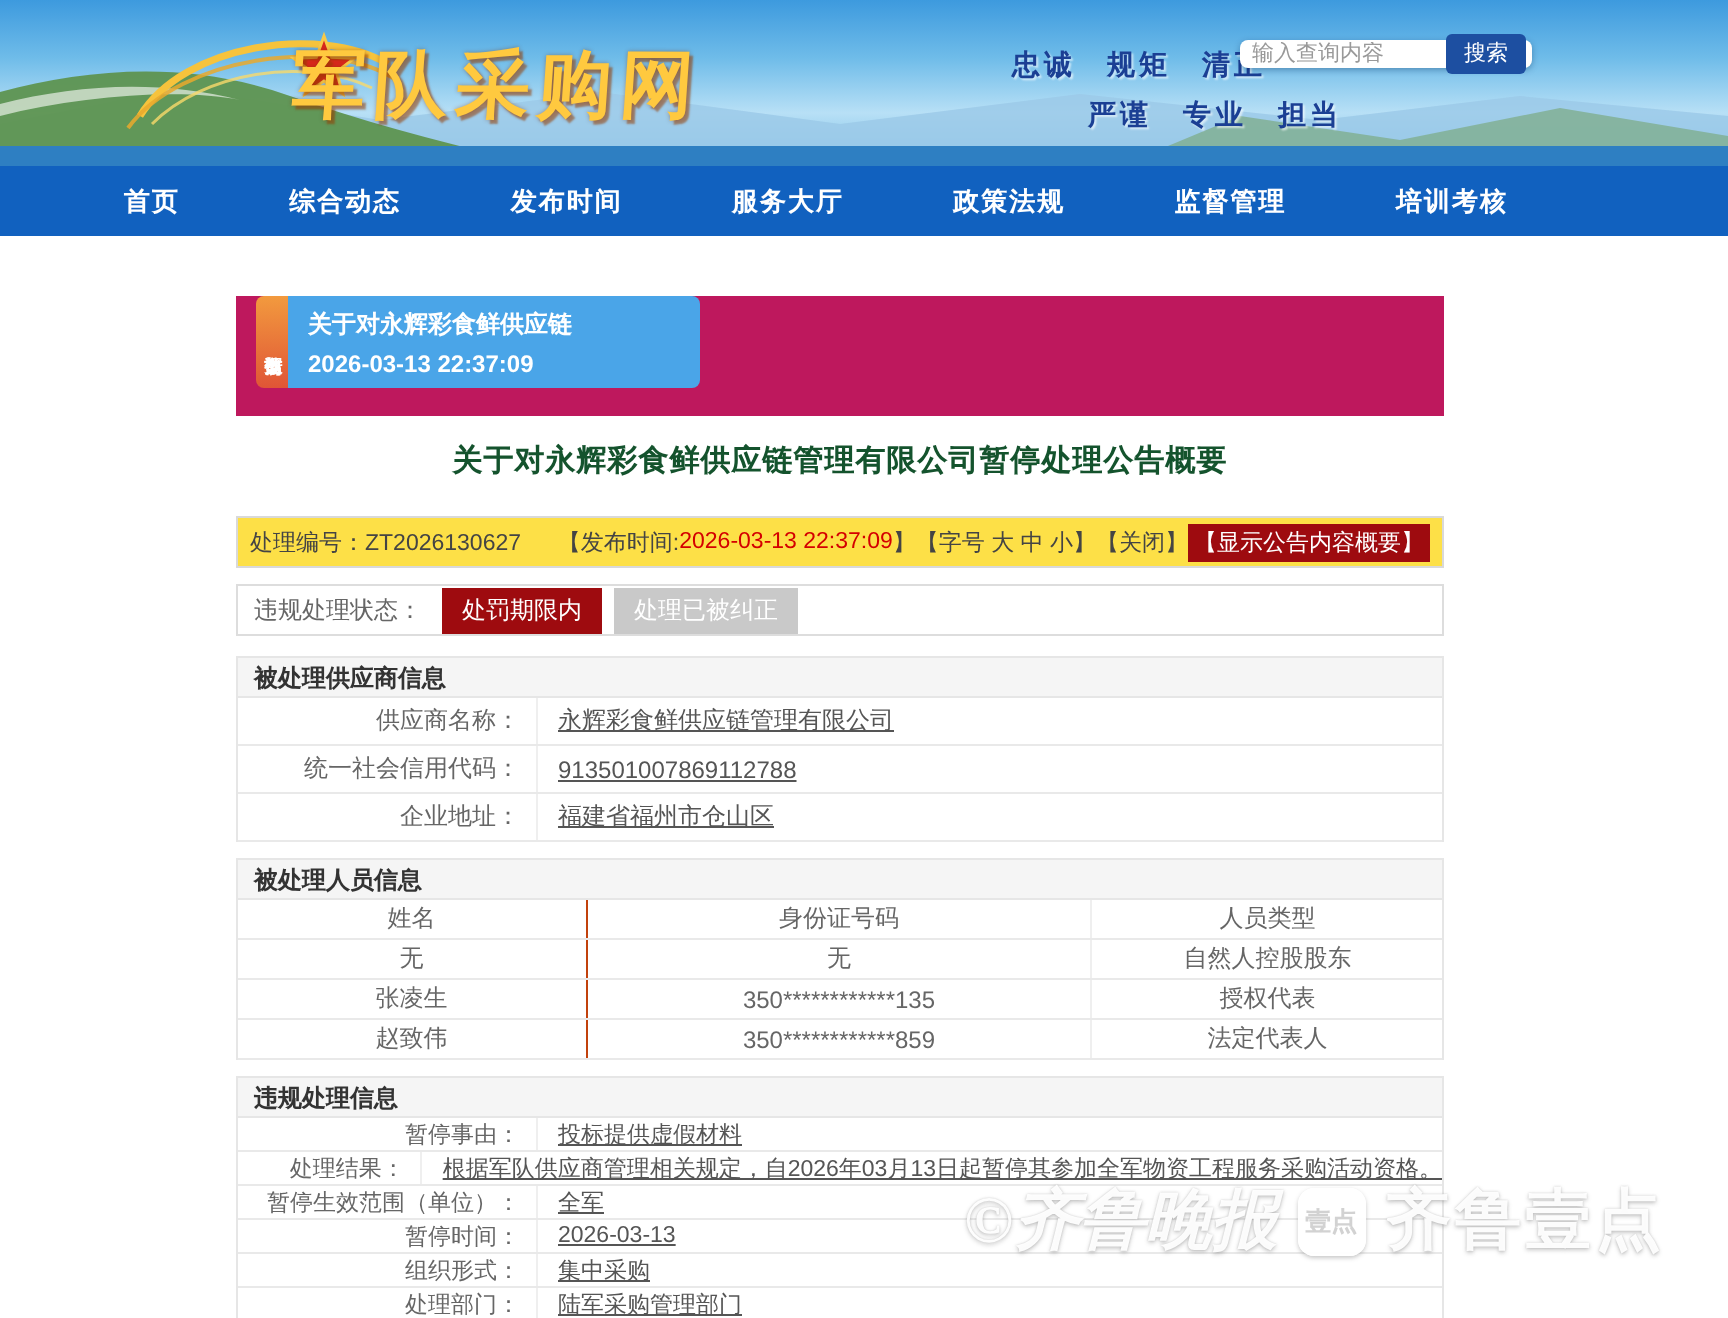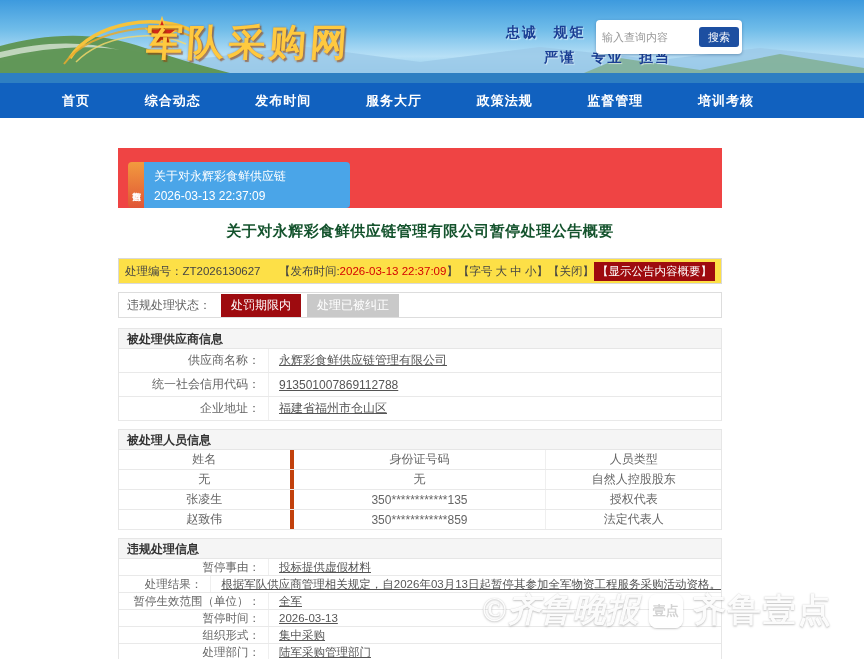--- a/index.html
+++ b/index.html
@@ -11,37 +11,37 @@
     background:linear-gradient(180deg,#3d9ade 0%,#6fbce9 35%,#b8e0f6 68%,#8ec9ea 88%,#4f95cf 100%); }
   .banner svg.scenery { position:absolute; bottom:0; left:0; width:864px; height:83px; }
   .logo-wrap { position:absolute; left:62px; top:6px; width:140px; height:70px; }
   .site-title { position:absolute; left:146px; top:18px; font-family:"Liberation Serif","DejaVu Serif",serif;
     font-size:37px; font-weight:bold; color:#ffc93f; letter-spacing:4px; transform:skewX(-4deg);
     text-shadow:2px 2px 1px rgba(150,60,0,.55), 0 0 2px rgba(120,40,0,.4); white-space:nowrap; }
   .values { position:absolute; left:506px; top:24px; color:#1b3f94; font-weight:bold;
     font-family:"Liberation Serif","DejaVu Serif",serif; font-size:14px; text-shadow:1px 1px 1px rgba(255,255,255,.6); }
   .values .row1 { letter-spacing:2px; word-spacing:10px; }
   .values .row2 { letter-spacing:2px; word-spacing:10px; margin-top:7px; margin-left:38px; }
-  .search-box { position:absolute; left:596px; top:20px; width:146px; height:34px; background:#ffffff;
+  .search-box { position:absolute; left:620px; top:20px; width:146px; height:14px; background:#ffffff;
     border-radius:4px; box-shadow:0 1px 3px rgba(0,40,90,.35); display:flex; align-items:center; }
   .search-box input { flex:1; min-width:0; border:none; outline:none; background:transparent;
     font-size:11px; color:#333; padding:0 6px; font-family:inherit; }
   .search-box input::placeholder { color:#999; }
   .search-btn { flex:0 0 auto; height:20px; margin-right:3px; padding:0 9px; background:#1d4fa1; color:#fff;
     border:none; border-radius:3px; font-size:11px; cursor:pointer; font-family:inherit; line-height:20px; }
 
   
   .nav { position:absolute; top:83px; left:0; width:864px; height:35px; background:#1161bf;
     display:flex; align-items:center; justify-content:space-between; padding:0 110px 0 62px; }
   .nav-item { color:#ffffff; font-size:13px; font-weight:bold; letter-spacing:1px; cursor:pointer; white-space:nowrap; }
 
   
   .content { position:absolute; left:118px; top:148px; width:604px; }
 
-  .band { height:60px; background:#ef4444; display:flex; align-items:flex-end; padding-left:10px; }
+  .band { height:60px; background:#be185d; display:flex; align-items:flex-start; padding-left:10px;font-weight:bold; }
   .news-card { display:flex; height:46px; cursor:pointer; }
   .news-tab { width:16px; background:linear-gradient(180deg,#f29a3e,#e05536); border-radius:4px 0 0 4px;
     color:#fff; font-size:9px; line-height:1.05; writing-mode:vertical-rl; text-orientation:upright;
     display:flex; align-items:center; justify-content:center; }
   .news-body { width:206px; background:#4aa5e8; border-radius:0 4px 4px 0; color:#fff;
     padding:5px 10px; display:flex; flex-direction:column; justify-content:center; }
   .news-title { font-size:12px; white-space:nowrap; overflow:hidden; }
   .news-date { font-size:12px; margin-top:4px; }
 
   .page-title { margin-top:8px; height:30px; line-height:30px; text-align:center;
@@ -66,21 +66,21 @@
     font-weight:bold; color:#333; padding-left:8px; }
   .kv-row { display:flex; border-bottom:1px solid #e9e9e9; background:#fff; }
   .kv-label { width:150px; text-align:right; color:#666; padding-right:8px; border-right:1px solid #efefef;
     display:flex; align-items:center; justify-content:flex-end; white-space:nowrap; }
   .kv-value { flex:1; color:#555; padding-left:10px; display:flex; align-items:center; white-space:nowrap;text-decoration:underline; }
   .sec1 .kv-row { height:24px; }
   .sec3 .kv-row { height:17px; font-size:11.5px; }
 
   .p-row { display:flex; border-bottom:1px solid #e9e9e9; background:#fff; height:20px; }
   .p-cell { display:flex; align-items:center; justify-content:center; color:#666; }
-  .p-cell:nth-child(1){ width:29%; border-right:4px solid #c2410c; }
+  .p-cell:nth-child(1){ width:29%; border-right:1px solid #c2410c; }
   .p-cell:nth-child(2){ width:42%; border-right:1px solid #efefef; }
   .p-cell:nth-child(3){ width:29%; }
 
   
   .watermark { position:absolute; left:482px; top:588px; display:flex; align-items:center; gap:10px;
     color:rgba(255,255,255,.95); text-shadow:0 1px 2px rgba(130,130,130,.45), 0 0 1px rgba(150,150,150,.4);
     pointer-events:none; white-space:nowrap; }
   .wm-press { font-family:"Liberation Serif","DejaVu Serif",serif; font-style:italic; font-weight:bold; font-size:33px; }
   .wm-logo { width:34px; height:34px; border-radius:8px; background:rgba(255,255,255,.95);
     box-shadow:0 1px 2px rgba(130,130,130,.45); display:flex; align-items:center; justify-content:center;

